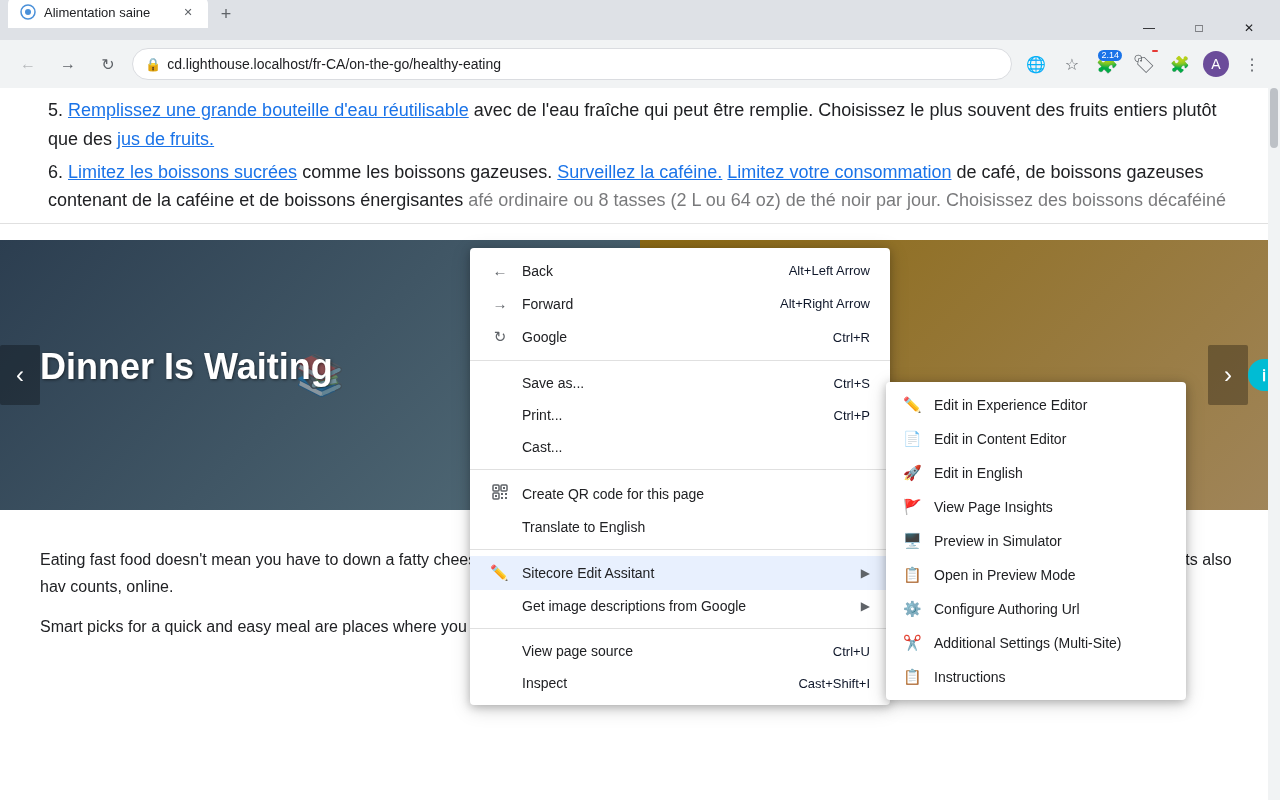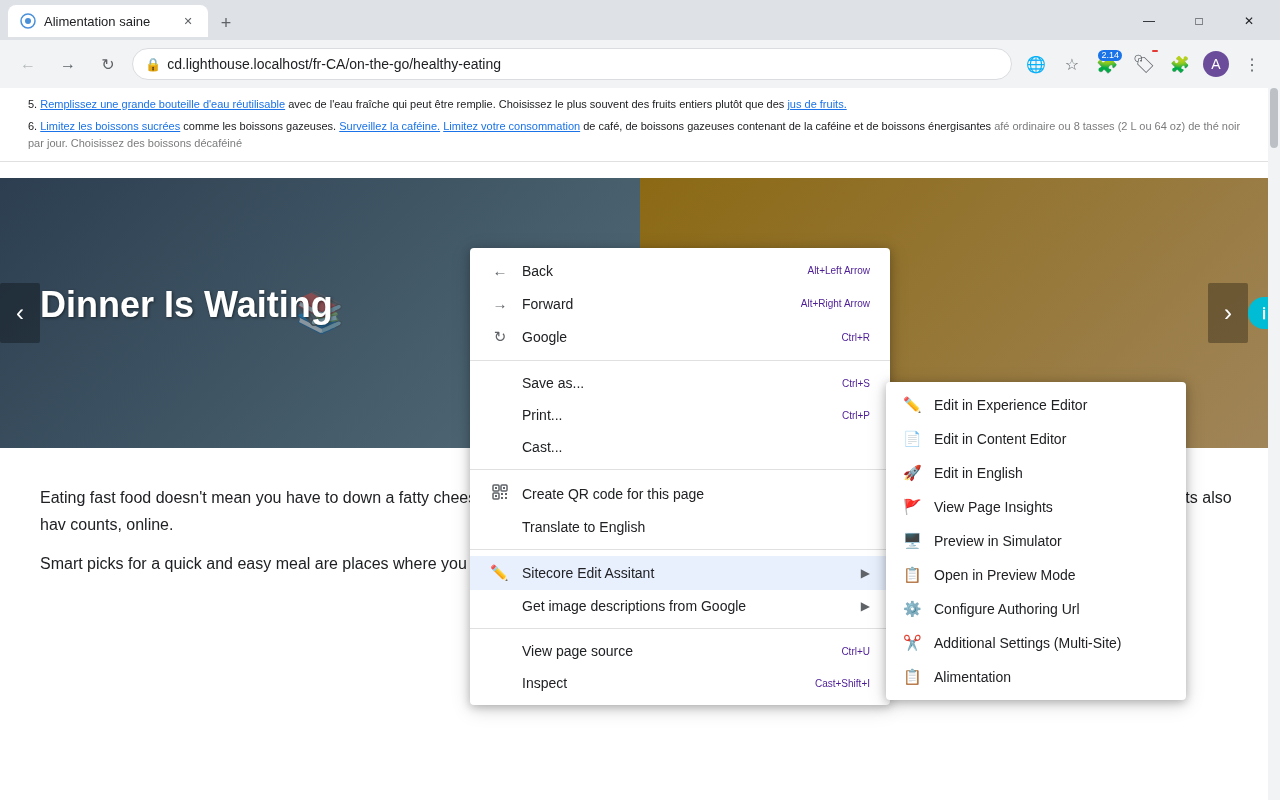--- a/index.html
+++ b/index.html
@@ -4,24 +4,24 @@
   <style>
     * { margin: 0; padding: 0; box-sizing: border-box; }
     body { font-family: Arial, sans-serif; width: 1280px; height: 800px; overflow: hidden; background: #fff; }
 
     
     .chrome-frame { background: #f1f3f4; width: 100%; }
 
     
     .title-bar {
       display: flex;
-      align-items: flex-end;
+      align-items: flex-start;
       height: 40px;
       background: #dee1e6;
-      padding: 3px 8px;
+      padding: 12px 8px;
     }
     .tab-area {
       display: flex;
       align-items: flex-end;
       height: 100%;
       flex: 1;
     }
     .tab {
       display: flex;
       align-items: center;
@@ -222,21 +222,21 @@
       display: flex;
       align-items: center;
       padding: 8px 20px;
       cursor: pointer;
       color: #202124;
       justify-content: space-between;
     }
     .menu-item.highlighted { background: #e8f0fe; }
     .menu-item-left { display: flex; align-items: center; gap: 12px; }
     .menu-icon { width: 20px; text-align: center; font-size: 15px; color: #5f6368; }
-    .menu-shortcut { color: #4c1d95; font-size: 10px; }
+    .menu-shortcut { color: #0f172a; font-size: 13px; }
     .menu-arrow { color: #5f6368; font-size: 12px; }
     .menu-divider { height: 1px; background: #e0e0e0; margin: 6px 0; }
 
     
     .submenu {
       position: absolute;
       top: 294px;
       left: 886px;
       background: #fff;
       border-radius: 4px;
@@ -251,22 +251,22 @@
       align-items: center;
       padding: 8px 16px;
       cursor: pointer;
       color: #202124;
       gap: 10px;
     }
     .submenu-icon { width: 22px; text-align: center; font-size: 15px; color: #5f6368; }
 
     
     .top-text {
-      padding: 8px 28px 0;
-      font-size: 11px;
+      padding: 8px 48px 0;
+      font-size: 18px;
       line-height: 1.6;
       color: #202124;
     }
     .top-text a { color: #1a73e8; text-decoration: underline; }
     .separator-line { border: none; border-top: 1px solid #e0e0e0; margin: 8px 0; }
   </style>
 </head>
 <body>
 
 <div class="chrome-frame">
@@ -504,17 +504,17 @@
       <span>Configure Authoring Url</span>
     </div>
 
     <div class="submenu-item">
       <span class="submenu-icon">✂️</span>
       <span>Additional Settings (Multi-Site)</span>
     </div>
 
     <div class="submenu-item">
       <span class="submenu-icon">📋</span>
-      <span>Alimentation</span>
+      <span>Instructions</span>
     </div>
   </div>
 
 </div>
 
 </body></html>

